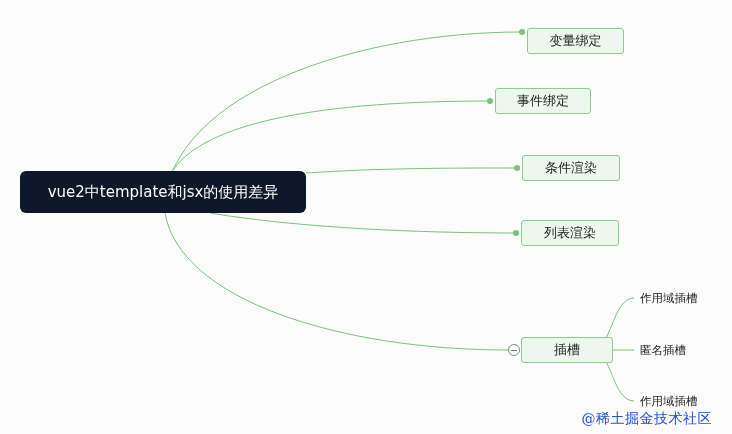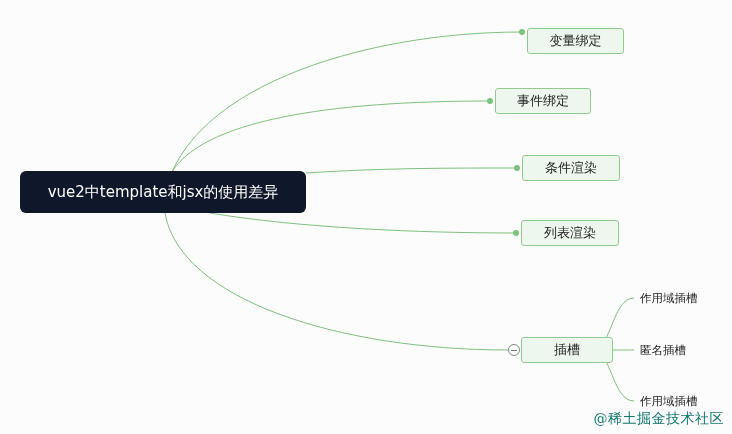--- a/index.html
+++ b/index.html
@@ -25,21 +25,21 @@
       white-space:nowrap;
     }
     .collapse-toggle {
       position:absolute; width:12px; height:12px; border:1px solid #888;
       border-radius:50%; background:#fff; box-sizing:border-box;
     }
     .collapse-toggle::after {
       content:""; position:absolute; left:2px; right:2px; top:4.5px; height:1px; background:#777;
     }
     .watermark {
-      position:absolute; right:8px; bottom:6px; font-size:14px; color:#0f766e;
+      position:absolute; right:20px; bottom:6px; font-size:14px; color:#1d4ed8;
       letter-spacing:0.5px; font-family:"DejaVu Serif", serif;
     }
   </style>
 </head>
 <body>
 
 <svg class="links" width="732" height="434">
   <g fill="none" stroke="#7cc27c" stroke-width="1">
 
     <path d="M163,206 C175,90 360,32 522,32"></path>

